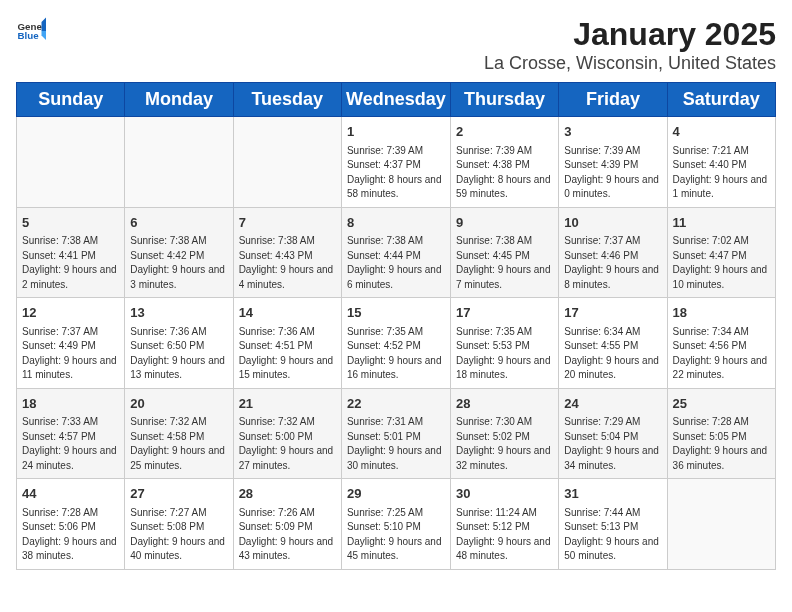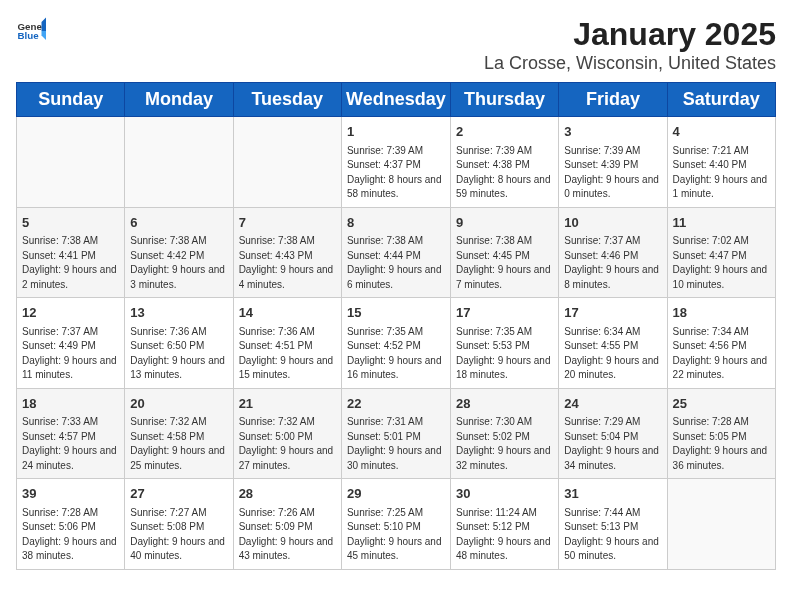--- a/index.html
+++ b/index.html
@@ -266,21 +266,21 @@
         </td>
         <td>
           <span class="day-number">25</span>
           <div class="day-info">Sunrise: 7:28 AM
 Sunset: 5:05 PM
 Daylight: 9 hours and 36 minutes.</div>
         </td>
       </tr>
       <tr>
         <td>
-          <span class="day-number">39</span>
+          <span class="day-number">44</span>
           <div class="day-info">Sunrise: 7:28 AM
 Sunset: 5:06 PM
 Daylight: 9 hours and 38 minutes.</div>
         </td>
         <td>
           <span class="day-number">27</span>
           <div class="day-info">Sunrise: 7:27 AM
 Sunset: 5:08 PM
 Daylight: 9 hours and 40 minutes.</div>
         </td>

